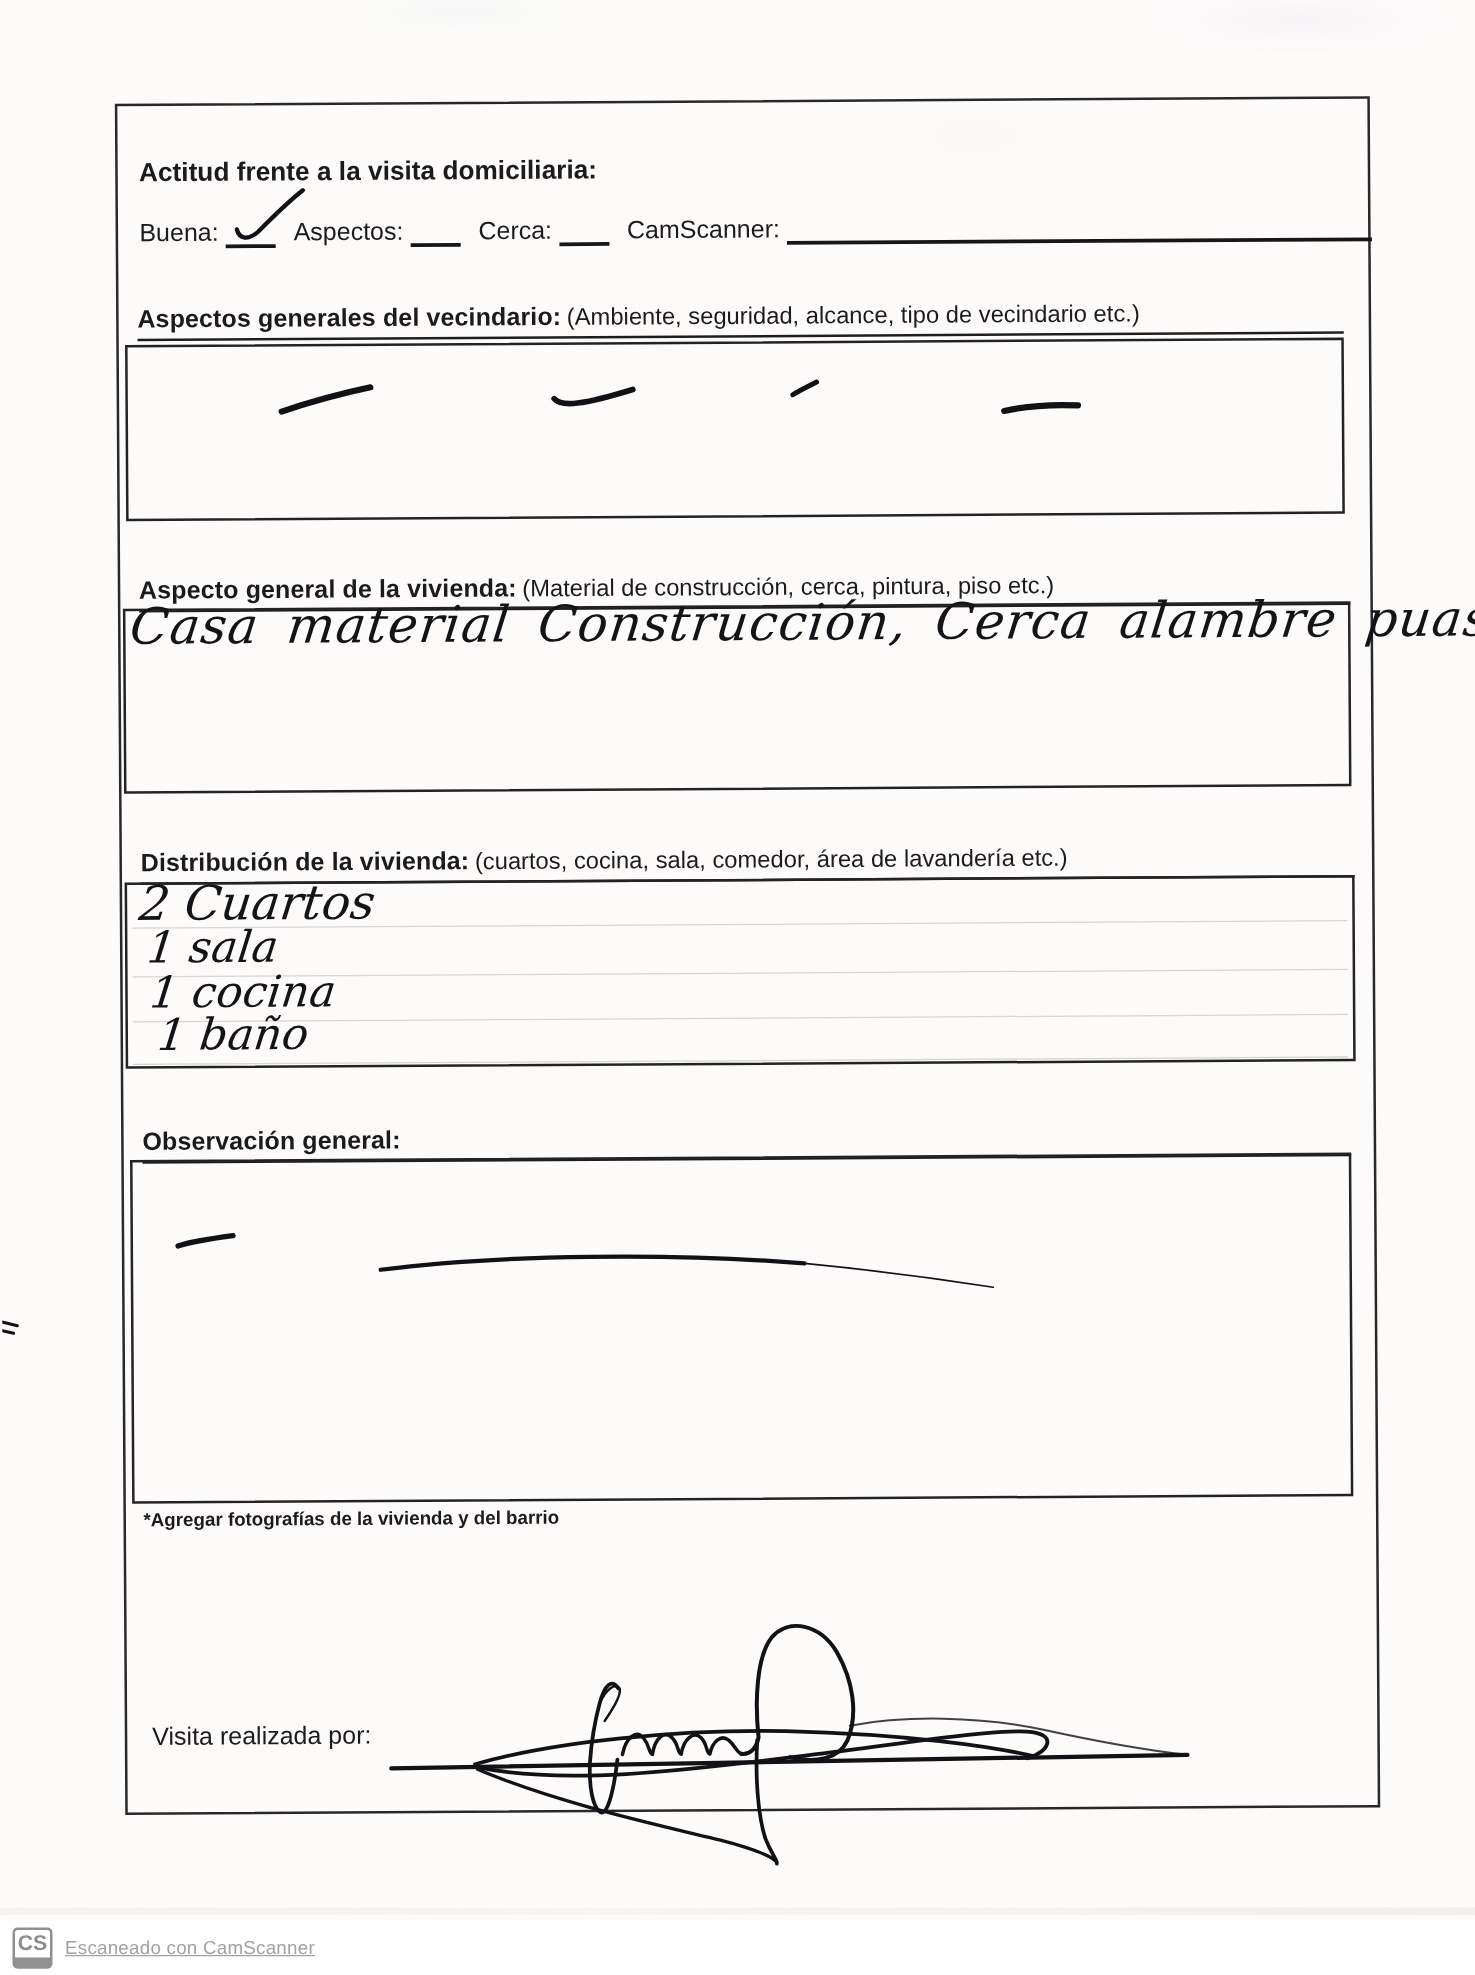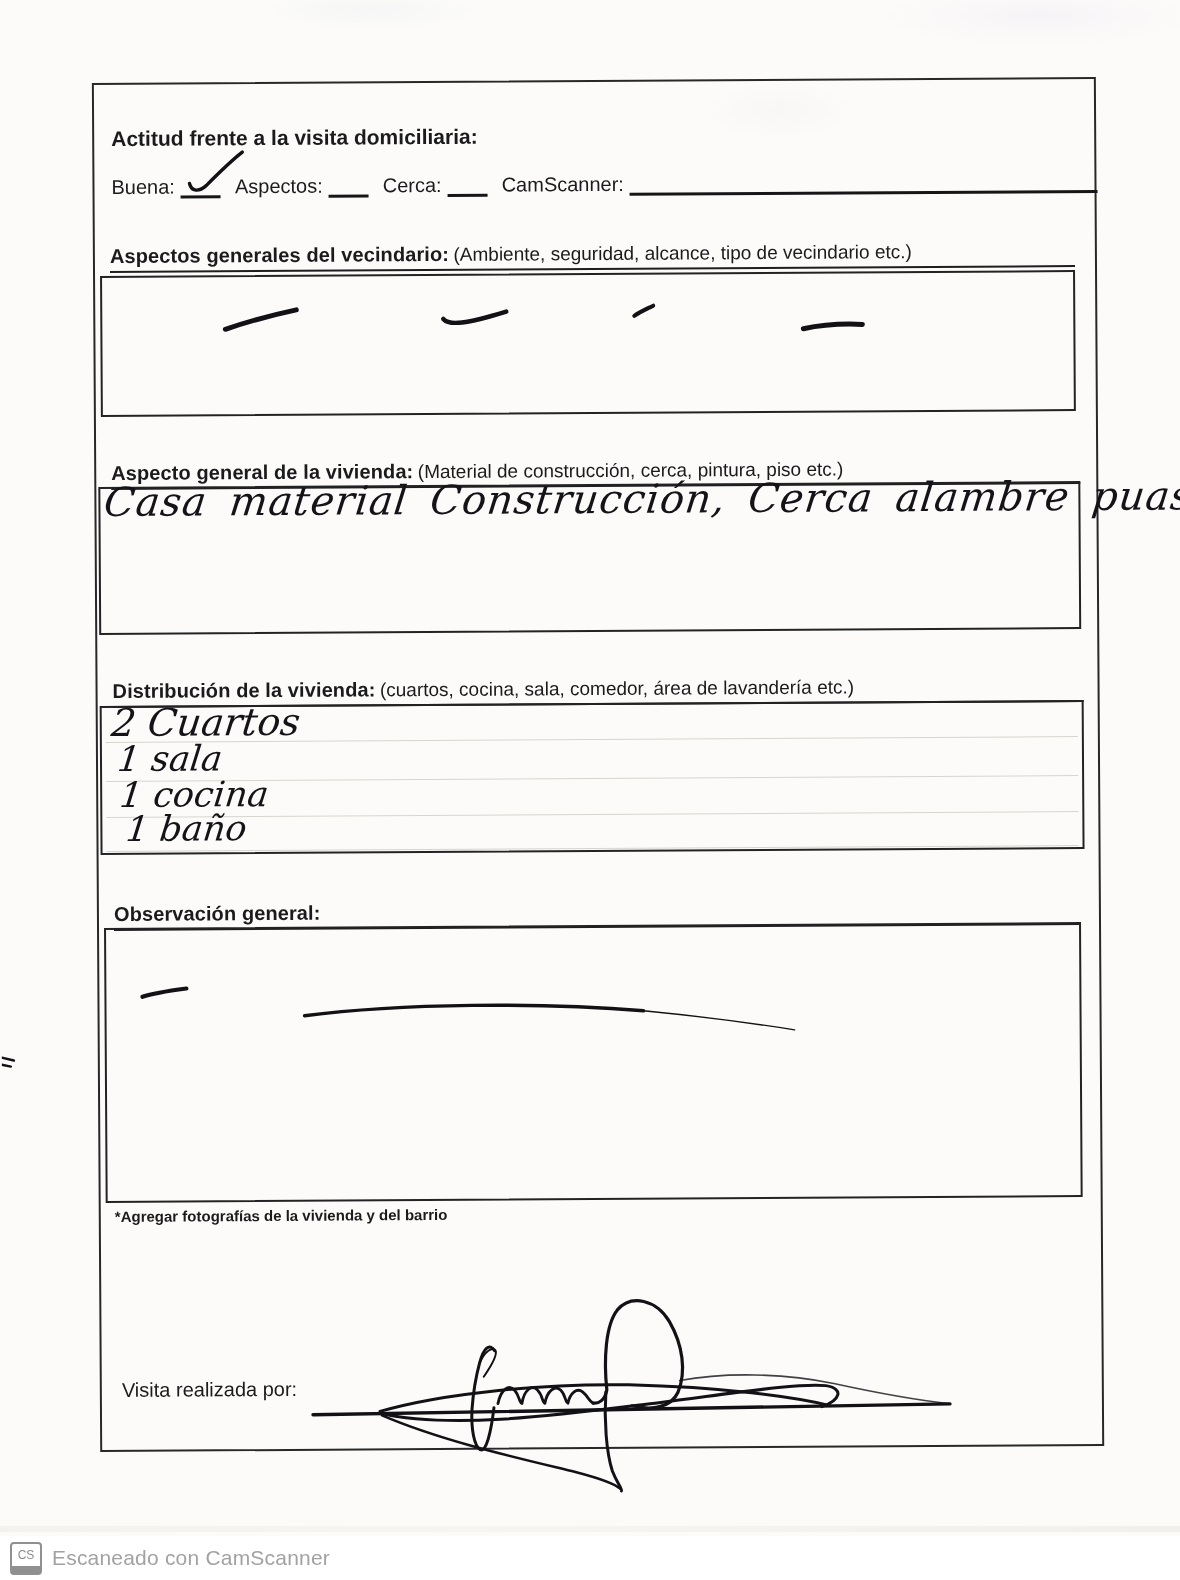--- a/index.html
+++ b/index.html
@@ -47,24 +47,24 @@
     background:linear-gradient(to right,#edebe7 0%,#f2f0ec 40%,#e9e7e3 100%);
     opacity:.55;
   }
   #footer{
     position:absolute;left:0;top:1536px;width:1180px;height:44px;background:#ffffff;
     display:flex;align-items:center;
   }
   .cs-logo{
     margin-left:10px;width:28px;height:22px;border:2.5px solid #909090;
     border-bottom:9px solid #909090;border-radius:4px;
-    color:#8c8c8c;font-weight:normal;font-size:12px;display:flex;
+    color:#8c8c8c;font-weight:bold;font-size:17px;display:flex;
     align-items:center;justify-content:center;background:#fff;
   }
-  .cs-text{margin-left:10px;color:#a2a2a2;font-size:21px;letter-spacing:.2px;}
+  .cs-text{margin-left:10px;color:#a2a2a2;font-size:15px;letter-spacing:.2px;text-decoration:underline;}
 </style>
 </head>
 <body>
 
 <div class="smudge" style="left:260px;top:-10px;width:220px;height:40px;background:radial-gradient(ellipse at center,#eef2f2 0%,rgba(255,255,255,0) 70%);opacity:.5;"></div>
 <div class="smudge" style="left:880px;top:-14px;width:320px;height:60px;background:radial-gradient(ellipse at center,#f3eef6 0%,rgba(255,255,255,0) 70%);opacity:.55;"></div>
 <div class="smudge" style="left:700px;top:80px;width:160px;height:60px;background:radial-gradient(ellipse at center,#f4f1ee 0%,rgba(255,255,255,0) 70%);opacity:.4;"></div>
 
 <div id="form-area">
 

